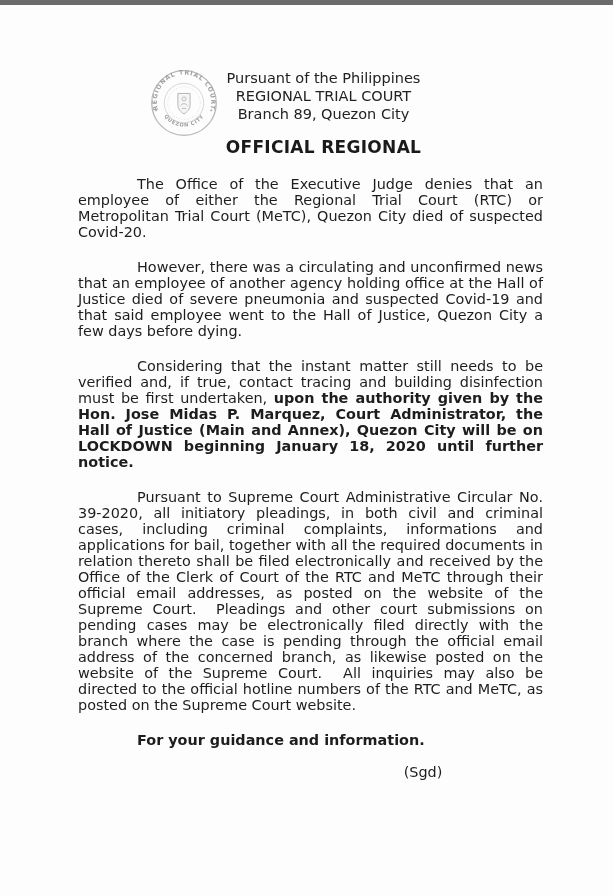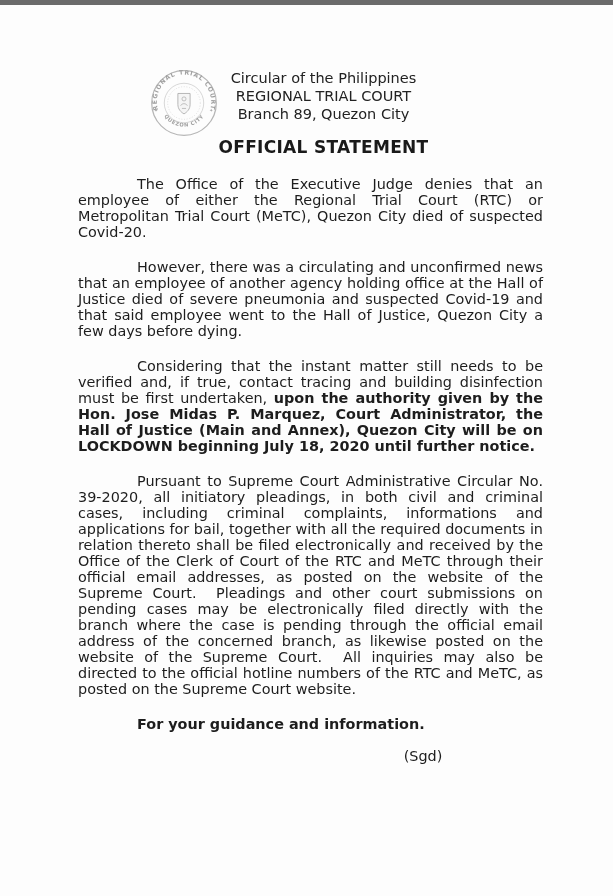--- a/index.html
+++ b/index.html
@@ -115,33 +115,33 @@
         <textPath href="#sealArcBottom" startOffset="50%" text-anchor="middle">QUEZON CITY</textPath>
       </text>
       <text x="6" y="63" font-size="7" fill="#9a9a9a">✦</text>
       <text x="87" y="63" font-size="7" fill="#9a9a9a">✦</text>
       <path d="M 41 36 h 18 v 16 c 0 7 -4.5 11.5 -9 14 c -4.5 -2.5 -9 -7 -9 -14 z" fill="#f4f4f4" stroke="#9a9a9a" stroke-width="1.2"></path>
       <circle cx="50" cy="44" r="3" fill="none" stroke="#9a9a9a" stroke-width="1"></circle>
       <path d="M 45 54 c 2 -4 8 -4 10 0 M 47 58 h 6" fill="none" stroke="#9a9a9a" stroke-width="1"></path>
     </svg>
 
     <div class="letterhead-text">
-      <div>Circular of the Philippines</div>
+      <div>Pursuant of the Philippines</div>
       <div>REGIONAL TRIAL COURT</div>
       <div>Branch 89, Quezon City</div>
     </div>
   </div>
 
 
-  <div class="statement-title">OFFICIAL STATEMENT</div>
+  <div class="statement-title">OFFICIAL REGIONAL</div>
 
   <div class="doc-body">
     <p>The Office of the Executive Judge denies that an employee of either the Regional Trial Court (RTC) or Metropolitan Trial Court (MeTC), Quezon City died of suspected Covid-20.</p>
     <p>However, there was a circulating and unconfirmed news that an employee of another agency holding office at the Hall of Justice died of severe pneumonia and suspected Covid-19 and that said employee went to the Hall of Justice, Quezon City a few days before dying.</p>
-    <p><span>Considering that the instant matter still needs to be verified and, if true, contact tracing and building disinfection must be first undertaken, </span><span class="bold">upon the authority given by the Hon. Jose Midas P. Marquez, Court Administrator, the Hall of Justice (Main and Annex), Quezon City will be on LOCKDOWN beginning July 18, 2020 until further notice.</span></p>
+    <p><span>Considering that the instant matter still needs to be verified and, if true, contact tracing and building disinfection must be first undertaken, </span><span class="bold">upon the authority given by the Hon. Jose Midas P. Marquez, Court Administrator, the Hall of Justice (Main and Annex), Quezon City will be on LOCKDOWN beginning January 18, 2020 until further notice.</span></p>
     <p>Pursuant to Supreme Court Administrative Circular No. 39-2020, all initiatory pleadings, in both civil and criminal cases, including criminal complaints, informations and applications for bail, together with all the required documents in relation thereto shall be filed electronically and received by the Office of the Clerk of Court of the RTC and MeTC through their official email addresses, as posted on the website of the Supreme Court.  Pleadings and other court submissions on pending cases may be electronically filed directly with the branch where the case is pending through the official email address of the concerned branch, as likewise posted on the website of the Supreme Court.  All inquiries may also be directed to the official hotline numbers of the RTC and MeTC, as posted on the Supreme Court website.</p>
     <p class="no-gap">For your guidance and information.</p>
 
     <div class="signature">
       <div>(Sgd)</div>
 
     </div>
   </div>
 
 </div>

